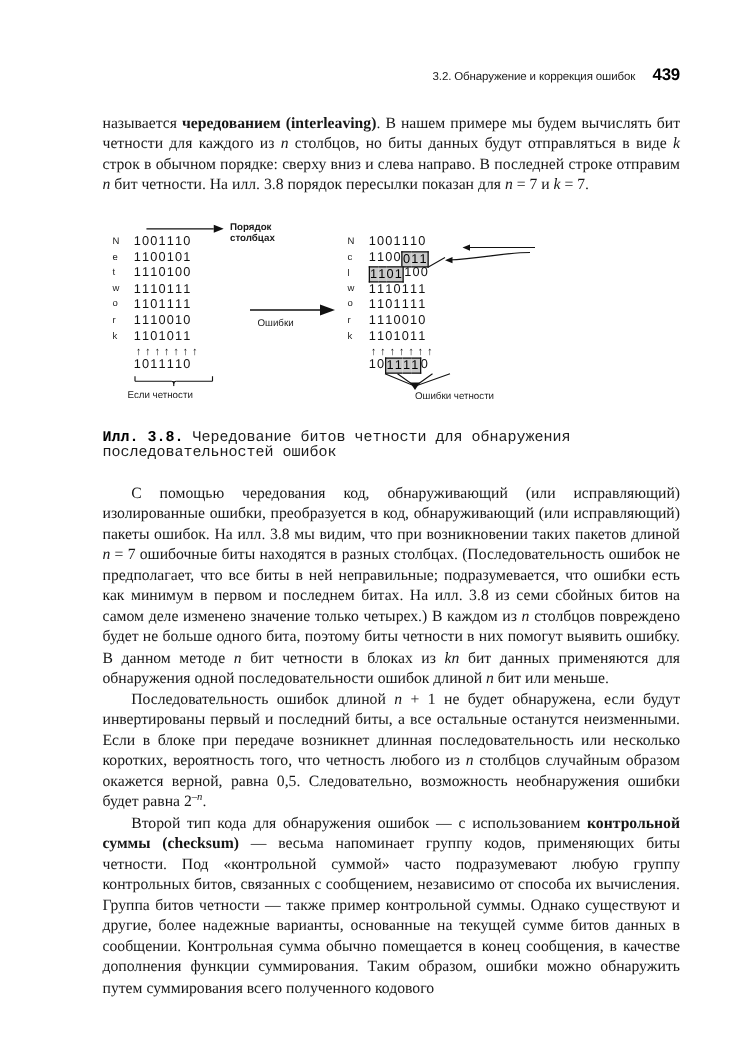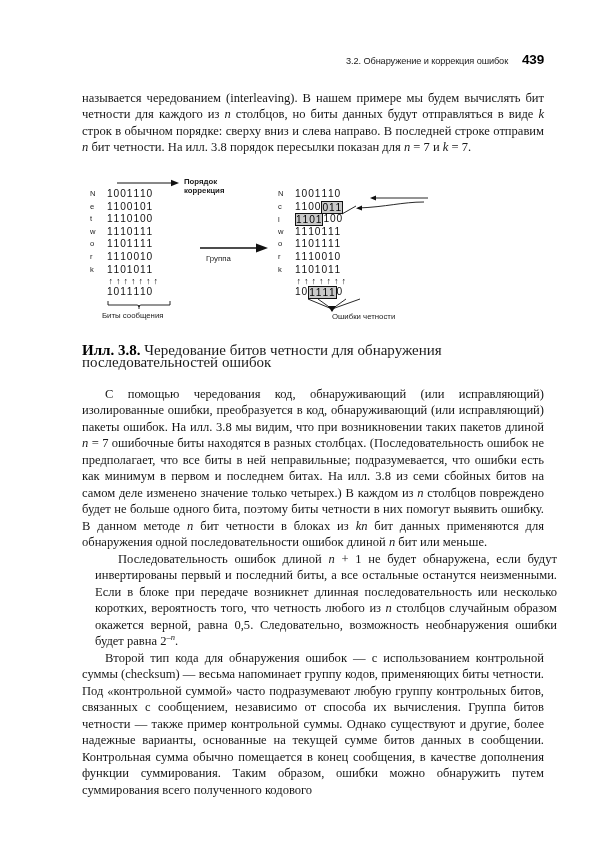--- a/index.html
+++ b/index.html
@@ -61,21 +61,21 @@
   p.body {
     margin: 0 0 0 0;
     font-size: 12.55px;
     line-height: 16.45px;
     text-align: justify;
     text-justify: inter-word;
     hyphens: manual;
     color: #171717;
   }
   p.indent { text-indent: 23px; }
-  .b  { font-weight: normal; margin-top: 20px; }
+  .b  { font-weight: bold; margin-top: 20px; }
   .it { font-style: italic; }
   sup.sup { font-size: 0.68em; vertical-align: super; line-height: 0; font-style: italic; }
 
   
   .figure {
     position: absolute;
     left: 70px;
     top: 188px;
     width: 462px;
     height: 145px;
@@ -222,29 +222,29 @@
     white-space: nowrap;
     margin-left: 44px;
   }
 
   
   .figcaption {
     position: absolute;
     left: 70px;
     top: 344px;
     width: 462px;
-    font-family: Liberation Serif, serif;
-    font-size: 15px;
+    font-family: Liberation Mono, monospace;
+    font-size: 12px;
     line-height: 12px;
     color: #1b1b1b;
   }
   .figcaption .num { font-weight: bold; color: #000; }
 
   .after-figure { position: absolute; left: 70px; top: 386px; width: 462px; }
-  .para-block2  { position: absolute; left: 70px; top: 551px; width: 462px; margin-left: 13px; }
+  .para-block2  { position: absolute; left: 70px; top: 551px; width: 462px; }
   .para-block3  { position: absolute; left: 70px; top: 650px; width: 462px; }
 </style>
 </head>
 <body>
 
 <div class="page">
 
   <div class="runhead">
     <div class="runhead-title">3.2. Обнаружение и коррекция ошибок</div>
     <div class="runhead-folio">439</div>
@@ -257,21 +257,21 @@
   <div class="figure">
 
     <div class="panel panel-left">
 
       <svg class="order-arrow" viewBox="0 0 62 8">
         <line x1="0" y1="4" x2="54" y2="4" stroke="#111" stroke-width="1"></line>
         <polygon points="54,0.8 62,4 54,7.2" fill="#111"></polygon>
       </svg>
       <div class="order-label">
         <div>Порядок</div>
-        <div>коррекция</div>
+        <div>столбцах</div>
       </div>
 
       <div class="rows" id="sent-rows">
           <div class="row">
             <div class="rowlabel">N</div>
             <div class="bits"><span class="bit">1</span><span class="bit">0</span><span class="bit">0</span><span class="bit">1</span><span class="bit">1</span><span class="bit">1</span><span class="bit">0</span></div>
           </div>
           <div class="row">
             <div class="rowlabel">e</div>
             <div class="bits"><span class="bit">1</span><span class="bit">1</span><span class="bit">0</span><span class="bit">0</span><span class="bit">1</span><span class="bit">0</span><span class="bit">1</span></div>
@@ -310,28 +310,28 @@
 
       <div class="row">
         <div class="rowlabel"></div>
         <div class="bits" id="sent-parity"><span class="bit">1</span><span class="bit">0</span><span class="bit">1</span><span class="bit">1</span><span class="bit">1</span><span class="bit">1</span><span class="bit">0</span></div>
       </div>
 
       <svg class="brace-wrap" viewBox="0 0 68 9">
         <path d="M1,1 L1,5 M1,5 L30,5 M34,5 L63,5 M63,5 L63,1 M32,5 L32,9" stroke="#111" stroke-width="0.9" fill="none"></path>
         <path d="M30,5 q2,0 2,2 q0,-2 2,-2" stroke="#111" stroke-width="0.9" fill="none"></path>
       </svg>
-      <div class="brace-caption">Биты сообщения</div>
+      <div class="brace-caption">Если четности</div>
     </div>
 
     <svg class="channel" viewBox="0 0 70 34">
       <line x1="2" y1="10" x2="58" y2="10" stroke="#111" stroke-width="1.3"></line>
       <polygon points="58,5.6 70,10 58,14.4" fill="#111"></polygon>
     </svg>
-    <div class="channel-label">Группа</div>
+    <div class="channel-label">Ошибки</div>
 
     <div class="panel panel-right">
 
       <svg class="burst-lines" viewBox="0 0 96 26">
         <path d="M96,6 L44,6" stroke="#111" stroke-width="0.9" fill="none"></path>
         <polygon points="44,3.5 38,6 44,8.5" fill="#111"></polygon>
         <path d="M92,10 C70,10 54,15 26,16" stroke="#111" stroke-width="0.9" fill="none"></path>
         <polygon points="30,13.6 24,16.2 30,18.6" fill="#111"></polygon>
         <path d="M10,22 L24,14" stroke="#111" stroke-width="0.9" fill="none"></path>
       </svg>

